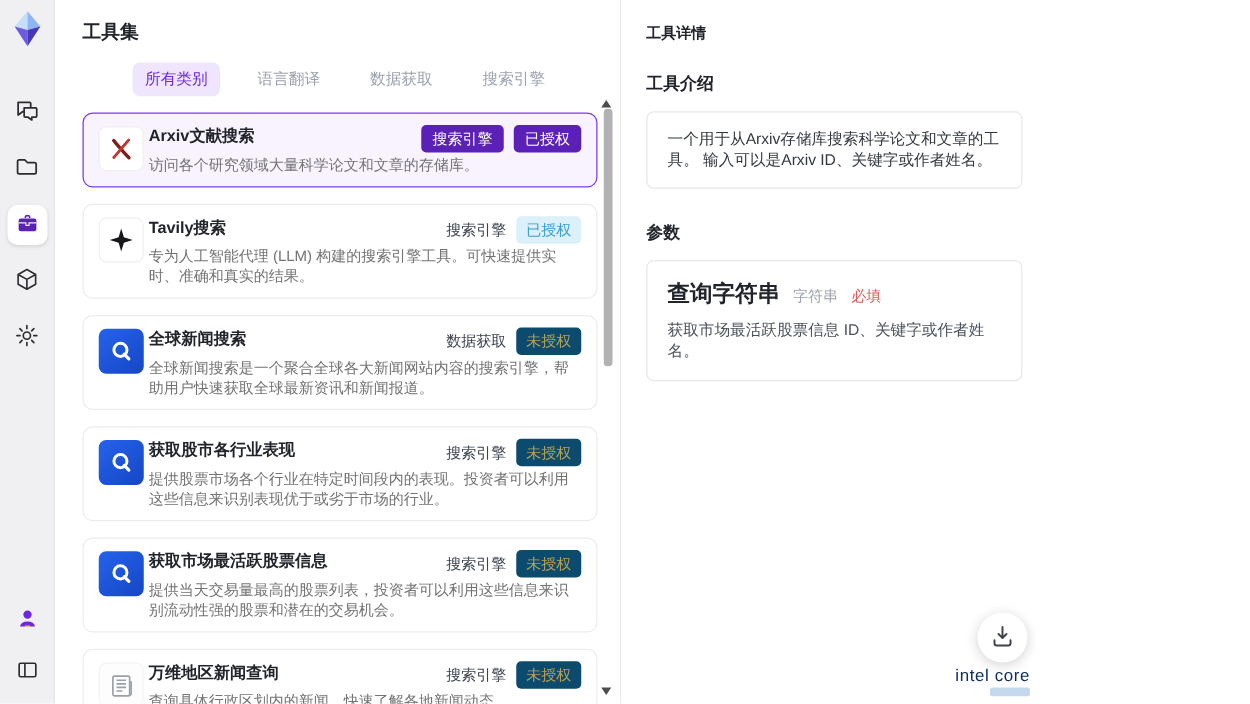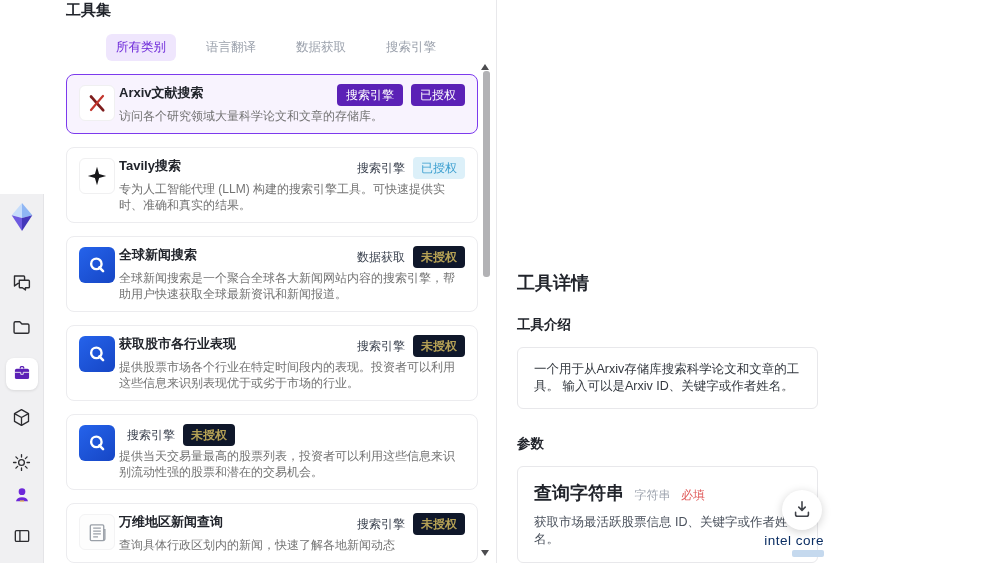--- a/index.html
+++ b/index.html
@@ -1,18 +1,18 @@
 <!DOCTYPE html>
 <html><head>
 <meta charset="utf-8">
 <style>
   * { box-sizing: border-box; margin: 0; padding: 0; }
   html,body { width:1000px; height:563px; overflow:hidden; }
   body { font-family:"Liberation Sans","DejaVu Sans",sans-serif; background:#fff; color:#21242b; }
-  .app { display:flex; width:840px; height:563px;align-items:flex-end; }
+  .app { display:flex; width:840px; height:563px; }
 
   
   .sidebar { width:44px; flex:0 0 44px; background:#f0f0f2; border-right:1px solid #e4e4e7;
              display:flex; flex-direction:column; align-items:center; padding:8px 0 10px; }
   .logo { width:30px; height:30px; margin-bottom:36px; cursor:pointer; }
   .side-nav { display:flex; flex-direction:column; gap:13px; align-items:center; }
   .side-btn { width:32px; height:32px; display:flex; align-items:center; justify-content:center;
               background:transparent; border:none; border-radius:8px; cursor:pointer; }
   .side-btn.active { background:#fff; box-shadow:0 1px 3px rgba(0,0,0,.10); }
   .side-bottom { margin-top:auto; display:flex; flex-direction:column; gap:9px; align-items:center; }
@@ -39,33 +39,33 @@
   .tool-icon.icon-qnews .svg-qnews { display:block; }
   .tool-icon.icon-news .svg-news { display:block; }
   .tool-main { flex:1; min-width:0; }
   .tool-head { display:flex; align-items:flex-start; }
   .tool-name { flex:1; font-size:13px; font-weight:bold; line-height:17px; color:#21242b; }
   .tool-badges { display:flex; gap:8px; align-items:center; margin-left:8px; }
   .badge { font-size:12px; line-height:14px; border-radius:4px; white-space:nowrap; }
   .cs-solid,.ss-solid { background:#5b21b6; color:#fff; padding:4px 9px; }
   .cs-plain { color:#3c4350; padding:4px 0; }
   .ss-blue { background:#dcf0f9; color:#3b9fd0; padding:4px 8px; }
-  .ss-yellow { background:#0f172a; color:#b5a155; padding:4px 8px;font-weight:bold; }
+  .ss-yellow { background:#0c4a6e; color:#b5a155; padding:4px 8px; }
   .tool-desc { font-size:12px; color:#737373; line-height:16px; margin-top:2px; }
 
   .scroll-thumb { position:absolute; right:6px; top:87px; width:7px; height:206px; background:#b2b2b5;
                   border-radius:3px; cursor:pointer; }
   .scroll-up { position:absolute; right:7px; top:80px; width:0; height:0;
                border-left:4px solid transparent; border-right:4px solid transparent; border-bottom:6px solid #4c4c4f; }
   .scroll-down { position:absolute; right:7px; bottom:7px; width:0; height:0;
                border-left:4px solid transparent; border-right:4px solid transparent; border-top:6px solid #4c4c4f; }
 
   
   .detail-panel { flex:1; padding:16px 22px 0 20px; position:relative; background:#fff; }
-  .detail-title { font-size:18px; font-weight:bold; line-height:20px; margin-bottom:22px;font-family:Liberation Mono, monospace; }
+  .detail-title { font-size:12px; font-weight:bold; line-height:20px; margin-bottom:22px; }
   .section-heading { font-size:13.5px; font-weight:bold; margin-bottom:13px; }
   .box { border:1px solid #e8e8eb; border-radius:6px; background:#fff; }
   .intro-box { padding:13px 16px; font-size:12.5px; color:#33383f; margin-bottom:26px; line-height:17px; }
   .params-box { padding:14px 16px; }
   .param-name { font-size:18px; font-weight:bold; color:#21242b; }
   .param-type { font-size:12px; color:#9ba1ac; margin-left:6px; }
   .param-req { font-size:12px; color:#e05b5b; margin-left:6px; }
   .param-desc { font-size:12.5px; color:#4a515c; margin-top:9px; }
 
   .fab { position:absolute; right:18px; bottom:33px; width:40px; height:40px; border-radius:50%;
@@ -255,20 +255,21 @@
           <div class="tool-icon icon-qnews">
 
             <svg class="svg-qnews" viewBox="0 0 24 24" width="22" height="22" fill="none" aria-hidden="true">
               <circle cx="11.3" cy="10.8" r="5.7" stroke="#fff" stroke-width="2.6"></circle>
               <path d="M14.6 14.6l4 4" stroke="#fff" stroke-width="2.8" stroke-linecap="round"></path>
             </svg>
 
           </div>
           <div class="tool-main">
             <div class="tool-head">
+              <div class="tool-name">获取市场最活跃股票信息</div>
               <div class="tool-badges">
                 <span class="badge cs-plain">搜索引擎</span>
                 <span class="badge ss-yellow">未授权</span>
               </div>
             </div>
             <div class="tool-desc">提供当天交易量最高的股票列表，投资者可以利用这些信息来识别流动性强的股票和潜在的交易机会。</div>
           </div>
         </div>
 
         <div class="tool-card">

